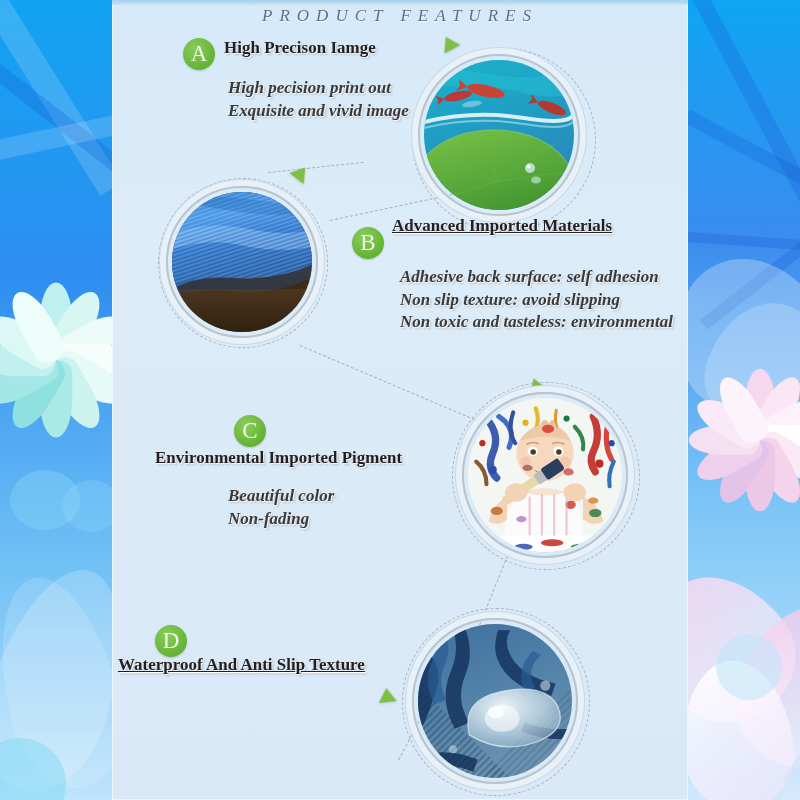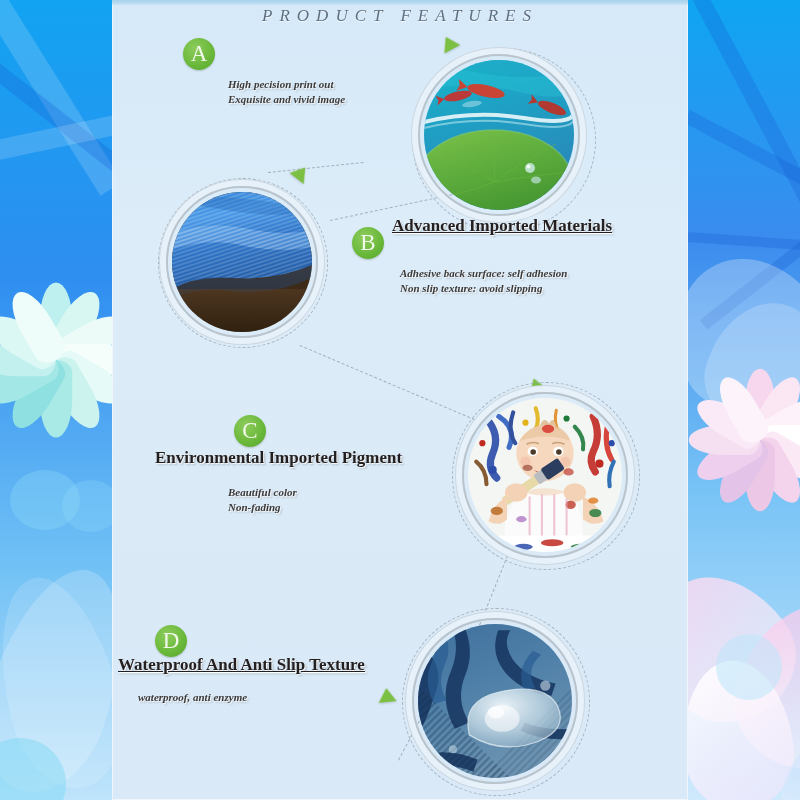--- a/index.html
+++ b/index.html
@@ -167,21 +167,21 @@
     font-size: 17px;
     color: #231f20;
     white-space: nowrap;
     text-shadow: 1px 1px 1px rgba(255,255,255,0.95), 2px 2px 2px rgba(120,130,140,0.45);
   }
   .bullets {
     position: absolute;
     font-family: "Liberation Serif", serif;
     font-style: italic;
     font-weight: bold;
-    font-size: 11px;
+    font-size: 17px;
     line-height: 1.33;
     color: #3a3a3a;
     white-space: nowrap;
     text-shadow: 1px 1px 1px rgba(255,255,255,0.95), 2px 2px 2px rgba(120,130,140,0.4);
   }
 </style>
 </head>
 <body>
 
 <div class="poster">
@@ -484,38 +484,39 @@
         <ellipse cx="82" cy="92" rx="17" ry="13" fill="#ffffff" opacity=".55"></ellipse>
         <ellipse cx="76" cy="86" rx="8" ry="6" fill="#ffffff" opacity=".7"></ellipse>
 
         <circle cx="124" cy="60" r="5" fill="#dceaf2" opacity=".55"></circle>
         <circle cx="34" cy="122" r="4" fill="#dceaf2" opacity=".45"></circle>
       </svg>
     </div>
   </div>
 
   <div class="badge" style="left:183px; top:38px;">A</div>
+  <div class="heading" style="left:224px; top:38px;">High Precison Iamge</div>
   <div class="bullets" style="left:228px; top:77px;">
     <div>High pecision print out</div>
     <div>Exquisite and vivid image</div>
   </div>
 
   <div class="badge" style="left:352px; top:227px;">B</div>
   <div class="heading" style="left:392px; top:216px;text-decoration:underline;">Advanced Imported Materials</div>
   <div class="bullets" style="left:400px; top:266px;">
     <div>Adhesive back surface: self adhesion</div>
     <div>Non slip texture: avoid slipping</div>
+    <div>Non toxic and tasteless: environmental</div>
   </div>
 
   <div class="badge" style="left:234px; top:415px;">C</div>
   <div class="heading" style="left:155px; top:448px;">Environmental Imported Pigment</div>
   <div class="bullets" style="left:228px; top:485px;">
     <div>Beautiful color</div>
     <div>Non-fading</div>
   </div>
 
   <div class="badge" style="left:155px; top:625px;">D</div>
   <div class="heading" style="left:118px; top:655px;text-decoration:underline;">Waterproof And Anti Slip Texture</div>
   <div class="bullets" style="left:138px; top:690px;">
-    <div>waterproof, anti enzyme</div>
   </div>
 
 </div>
 
 </body></html>

